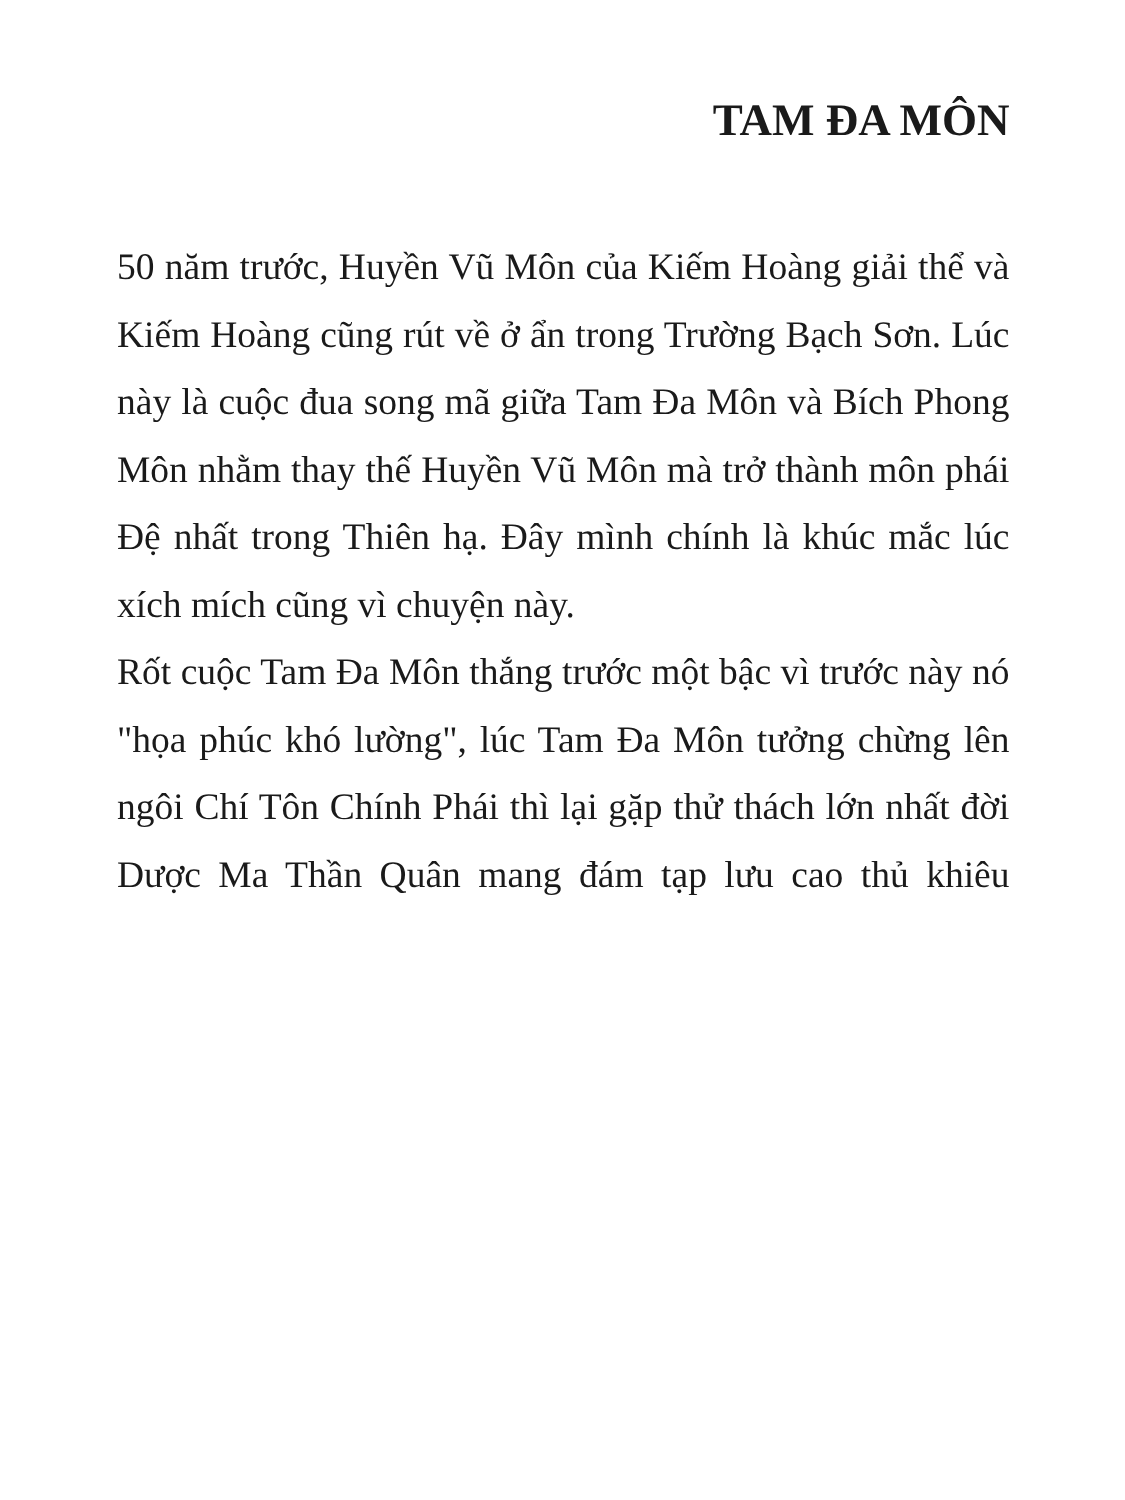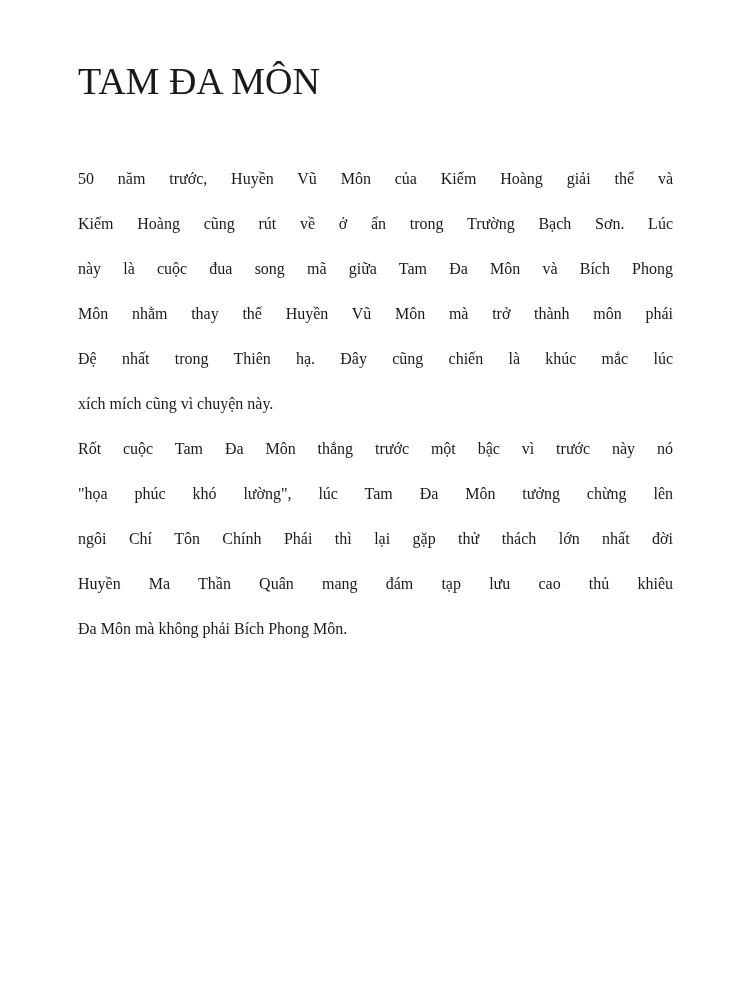--- a/index.html
+++ b/index.html
@@ -15,32 +15,32 @@
     color: #1a1a1a;
   }
   .page {
     box-sizing: border-box;
     width: 750px;
     height: 1000px;
     padding: 64px 77px 0 78px;
     background: #ffffff;
   }
   .doc-title {
-    font-size: 38px;
+    font-size: 30px;
     line-height: 34px;
-    font-weight: normal;
-    text-align: left;
+    font-weight: bold;
+    text-align: right;
     margin: 0 0 58px 0;
   }
   .paragraph {
     margin: 0;
     padding: 0;
   }
   .text-line {
-    font-size: 16px;
+    font-size: 25px;
     line-height: 45px;
     text-align: justify;
     text-align-last: justify;
     -moz-text-align-last: justify;
     white-space: normal;
   }
   .text-line.last-line {
     text-align: right;
     text-align-last: left;
     -moz-text-align-last: left;
@@ -50,24 +50,23 @@
 <body>
 
 <div class="page">
   <h1 class="doc-title">TAM ĐA MÔN</h1>
   <div id="doc-body">
       <div class="paragraph">
         <div class="text-line">50 năm trước, Huyền Vũ Môn của Kiếm Hoàng giải thể và</div>
         <div class="text-line">Kiếm Hoàng cũng rút về ở ẩn trong Trường Bạch Sơn. Lúc</div>
         <div class="text-line">này là cuộc đua song mã giữa Tam Đa Môn và Bích Phong</div>
         <div class="text-line">Môn nhằm thay thế Huyền Vũ Môn mà trở thành môn phái</div>
-        <div class="text-line">Đệ nhất trong Thiên hạ. Đây cũng chiến là khúc mắc lúc</div>
+        <div class="text-line">Đệ nhất trong Thiên hạ. Đây mình chính là khúc mắc lúc</div>
         <div class="text-line last-line">xích mích cũng vì chuyện này.</div>
       </div>
       <div class="paragraph">
         <div class="text-line">Rốt cuộc Tam Đa Môn thắng trước một bậc vì trước này nó</div>
         <div class="text-line">"họa phúc khó lường", lúc Tam Đa Môn tưởng chừng lên</div>
         <div class="text-line">ngôi Chí Tôn Chính Phái thì lại gặp thử thách lớn nhất đời</div>
-        <div class="text-line">Huyền Ma Thần Quân mang đám tạp lưu cao thủ khiêu</div>
-        <div class="text-line last-line">Đa Môn mà không phải Bích Phong Môn.</div>
+        <div class="text-line">Dược Ma Thần Quân mang đám tạp lưu cao thủ khiêu</div>
       </div>
     </div>
 </div>
 
 </body></html>

